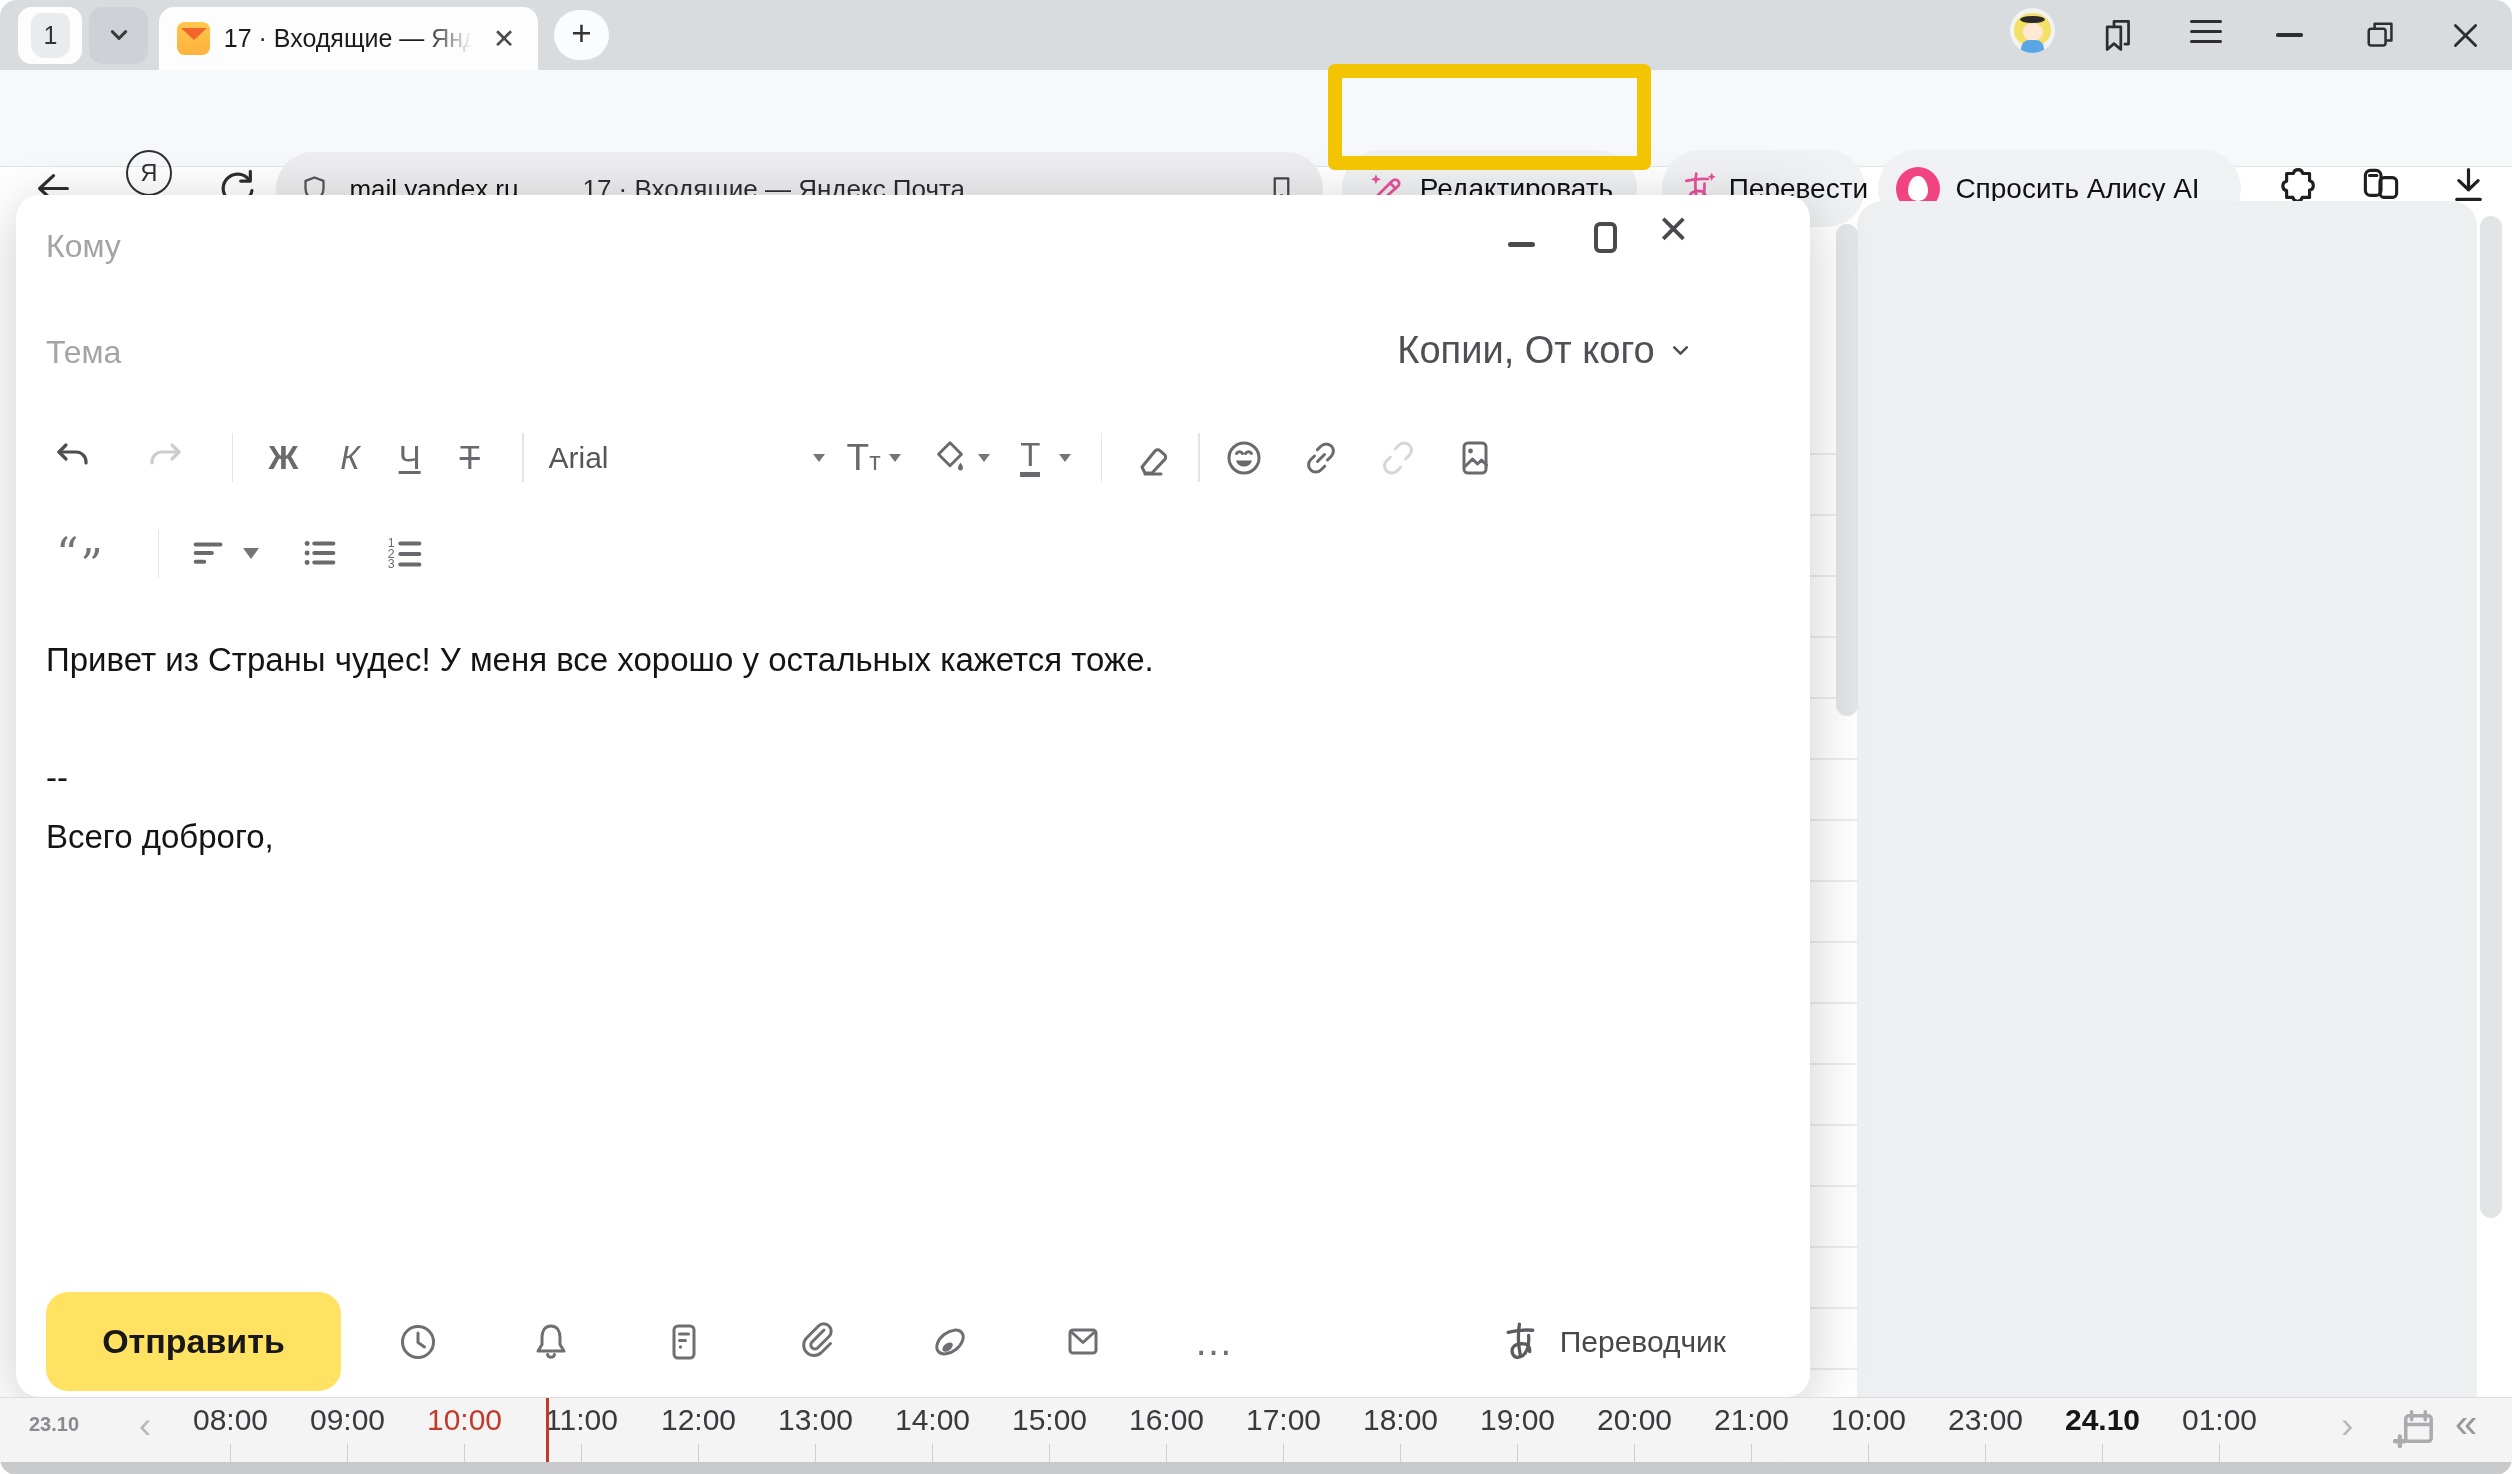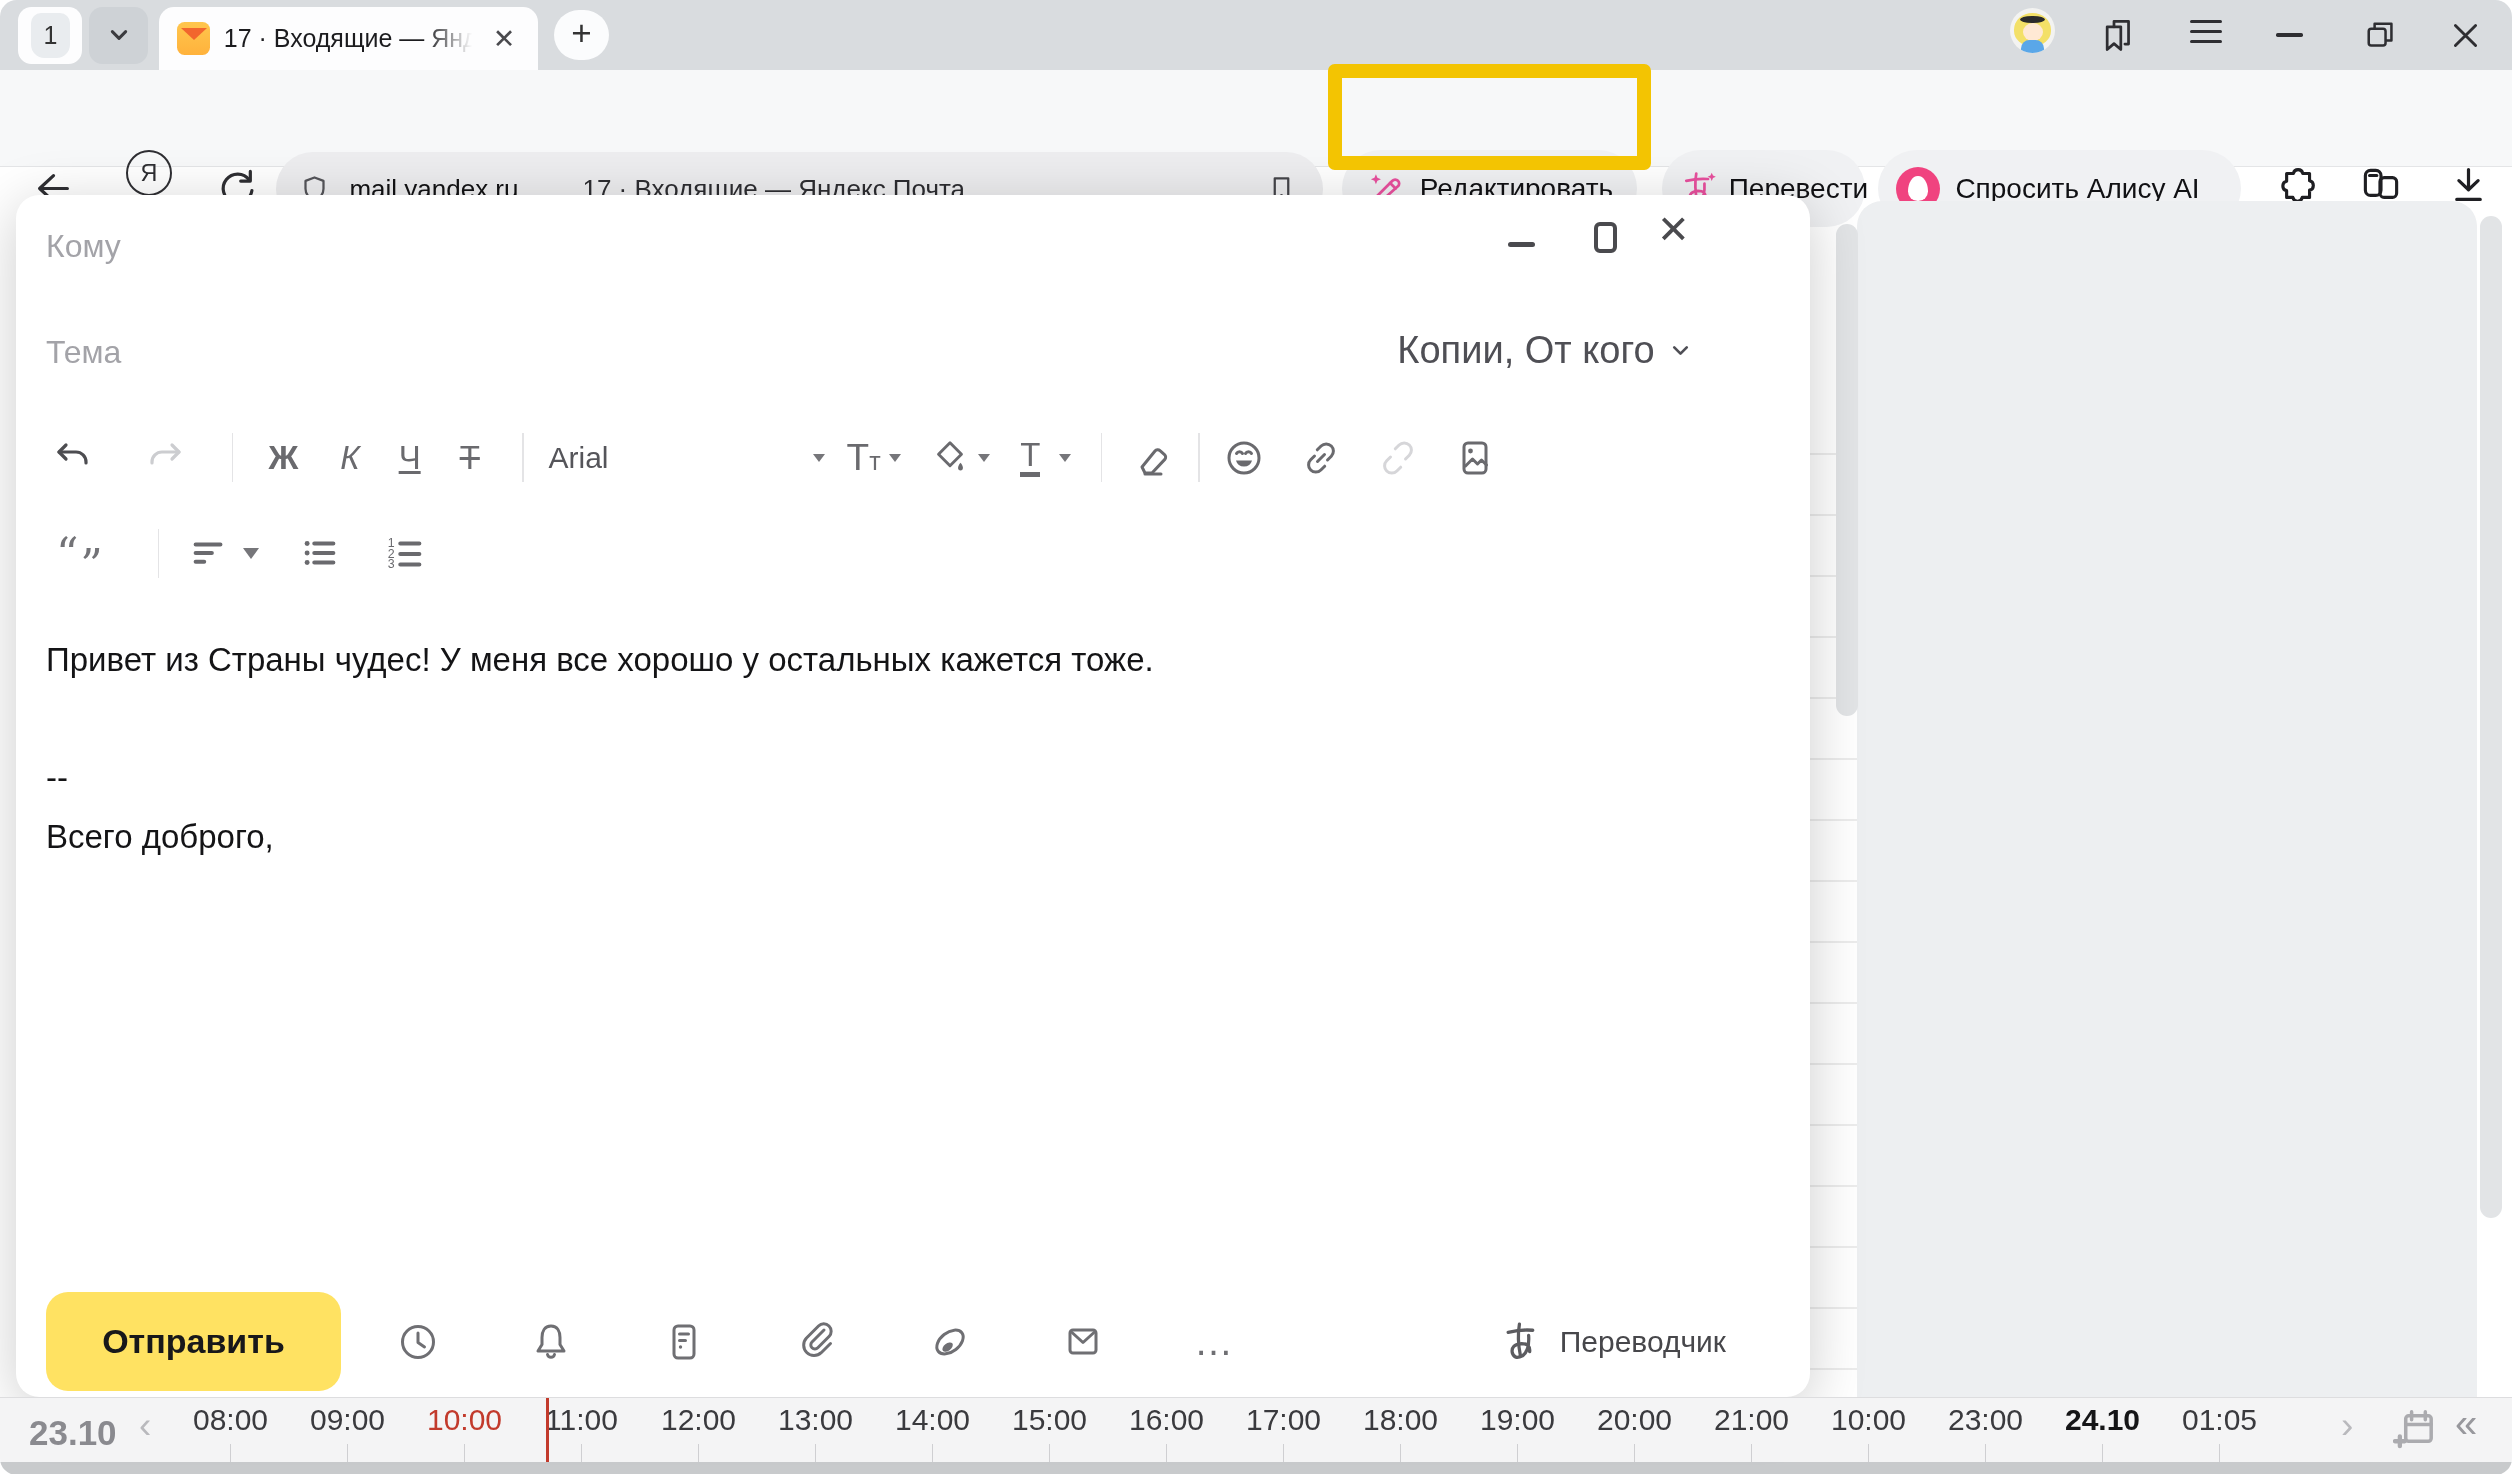--- a/index.html
+++ b/index.html
@@ -79,21 +79,21 @@
 
   .bbar{position:absolute;left:30px;right:84px;top:1092px;height:109px;display:flex;align-items:center;color:#6f6f73;}
   .sendbtn{width:295px;height:99px;background:#ffe262;border:none;border-radius:22px;font-family:inherit;font-size:34px;font-weight:bold;color:#18181a;display:flex;align-items:center;justify-content:center;flex:0 0 auto;}
   .bicons{display:flex;align-items:center;gap:89px;margin-left:55px;}
   .bdots{font-size:39px;color:#6f6f73;letter-spacing:3.3px;}
   .transgrp{margin-left:auto;display:flex;align-items:center;gap:15px;color:#5c5c60;}
   .transgrp .tlabel{font-size:30px;color:#47474b;}
 
   
   .timeline{position:absolute;left:0;top:1397px;width:2512px;height:65px;background:#f4f4f5;border-top:1.7px solid #dddddf;box-sizing:border-box;z-index:20;}
-  .tl-date{position:absolute;left:29px;top:15px;font-size:35px;font-weight:bold;color:#8a8a8f;}
+  .tl-date{position:absolute;left:29px;top:15px;font-size:20px;font-weight:bold;color:#8a8a8f;}
   .tl-chev{position:absolute;top:6.7px;font-size:37px;color:#b9b9bd;}
   .tl-times{position:absolute;left:172px;top:5px;display:flex;}
   .tl-cell{width:117px;text-align:center;font-size:30px;color:#3a3a3e;}
   .tl-cell:after{content:"";display:block;width:1.7px;height:18.4px;background:#cfcfd2;margin:6.7px auto 0;}
   .tl-cell.red{color:#c23a2c;}
   .tl-cell.date{color:#151517;font-weight:bold;}
   .tl-red{position:absolute;left:546px;top:0;width:3.3px;height:64px;background:#c23a2c;}
   .tl-cal{position:absolute;left:2393px;top:8.4px;color:#ababaf;}
   .tl-collapse{position:absolute;left:2455px;top:3.3px;font-size:40px;color:#98989d;}
   .bottomstrip{position:absolute;left:0;top:1462px;width:2512px;height:12.6px;background:#c8cacc;}
@@ -454,21 +454,21 @@
         <span class="tl-cell">15:00</span>
         <span class="tl-cell">16:00</span>
         <span class="tl-cell">17:00</span>
         <span class="tl-cell">18:00</span>
         <span class="tl-cell">19:00</span>
         <span class="tl-cell">20:00</span>
         <span class="tl-cell">21:00</span>
         <span class="tl-cell">10:00</span>
         <span class="tl-cell">23:00</span>
         <span class="tl-cell date">24.10</span>
-        <span class="tl-cell">01:05</span>
+        <span class="tl-cell">01:00</span>
       </div>
     <div class="tl-red"></div>
     <div class="tl-chev" style="left:2341px;">›</div>
     <div class="tl-cal">
       <span>
         <svg width="47" height="47" viewBox="0 0 48 48" stroke-width="3.6">
             <rect x="13" y="10" width="26" height="26" rx="3"></rect>
             <path d="M19 6 v8 M33 6 v8 M13 19 h26"></path>
             <path d="M7 31 v10 M2 36 h10" stroke-width="4.4"></path>
           </svg>

